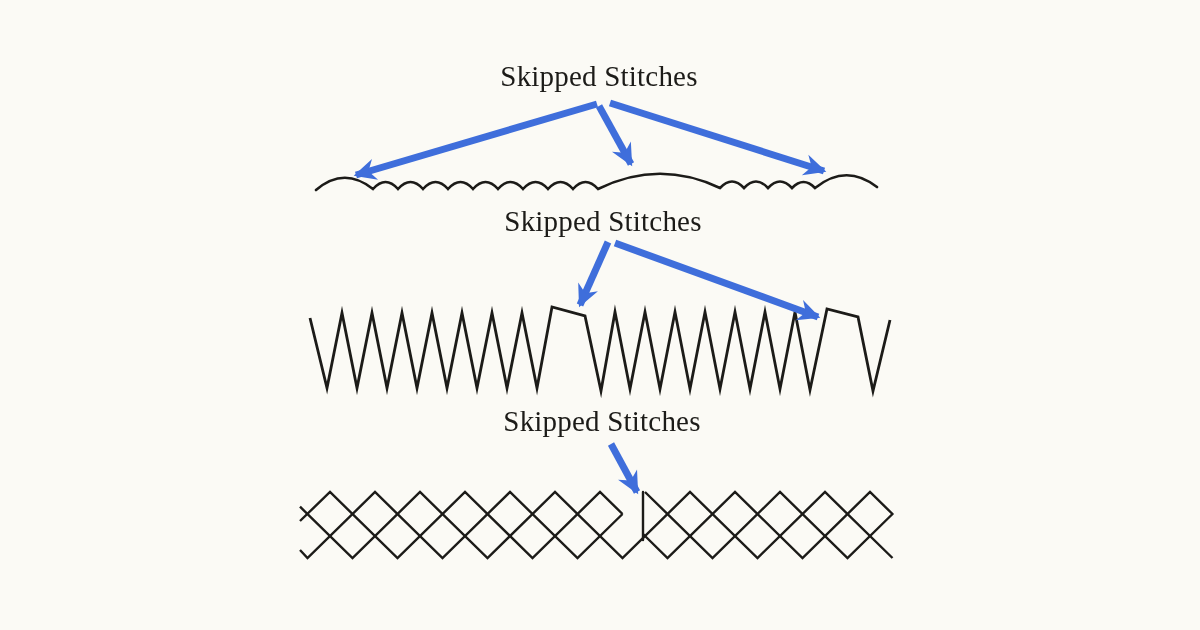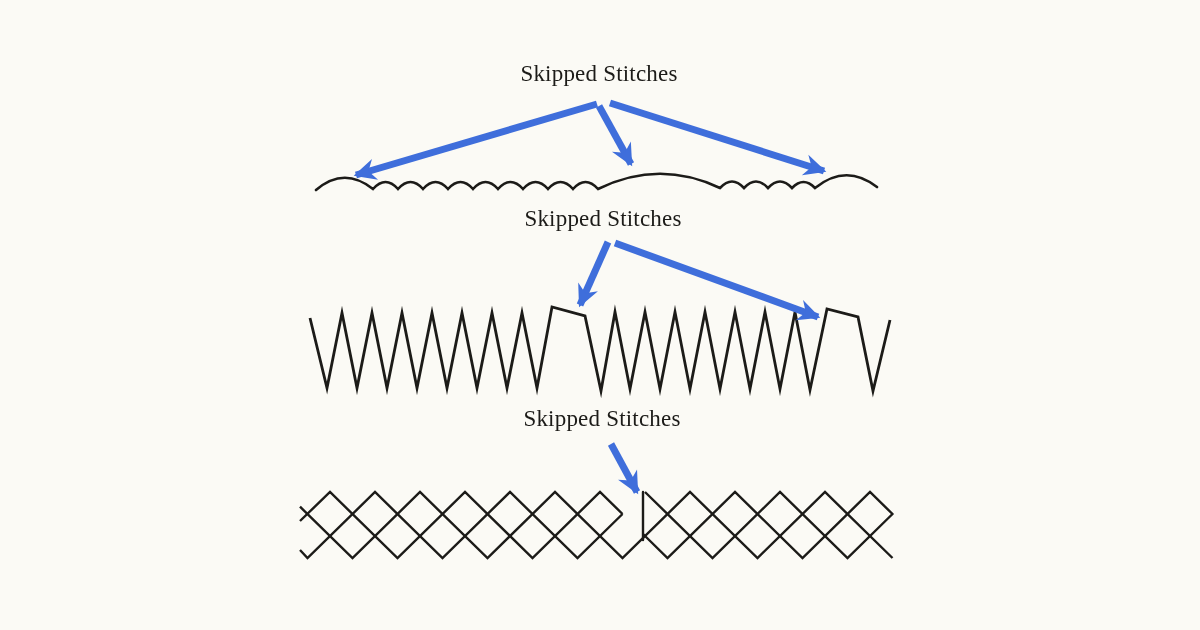--- a/index.html
+++ b/index.html
@@ -13,21 +13,21 @@
     background:var(--background);
     overflow:hidden;
     position:relative;
     font-family:"Liberation Serif", serif;
   }
   .stage{position:absolute;inset:0;}
   .stitch-label{
     position:absolute;
     transform:translateX(-50%);
     font-family:"Liberation Serif", serif;
-    font-size:23px;
+    font-size:29px;
     line-height:1.1;
     color:var(--ink);
     white-space:nowrap;
     letter-spacing:0.2px;
   }
   #label-straight{left:599px;top:61px;}
   #label-zigzag{left:603px;top:206px;}
   #label-diamond{left:602px;top:406px;}
   svg{position:absolute;left:0;top:0;}
   .thread{stroke:var(--ink);fill:none;}

